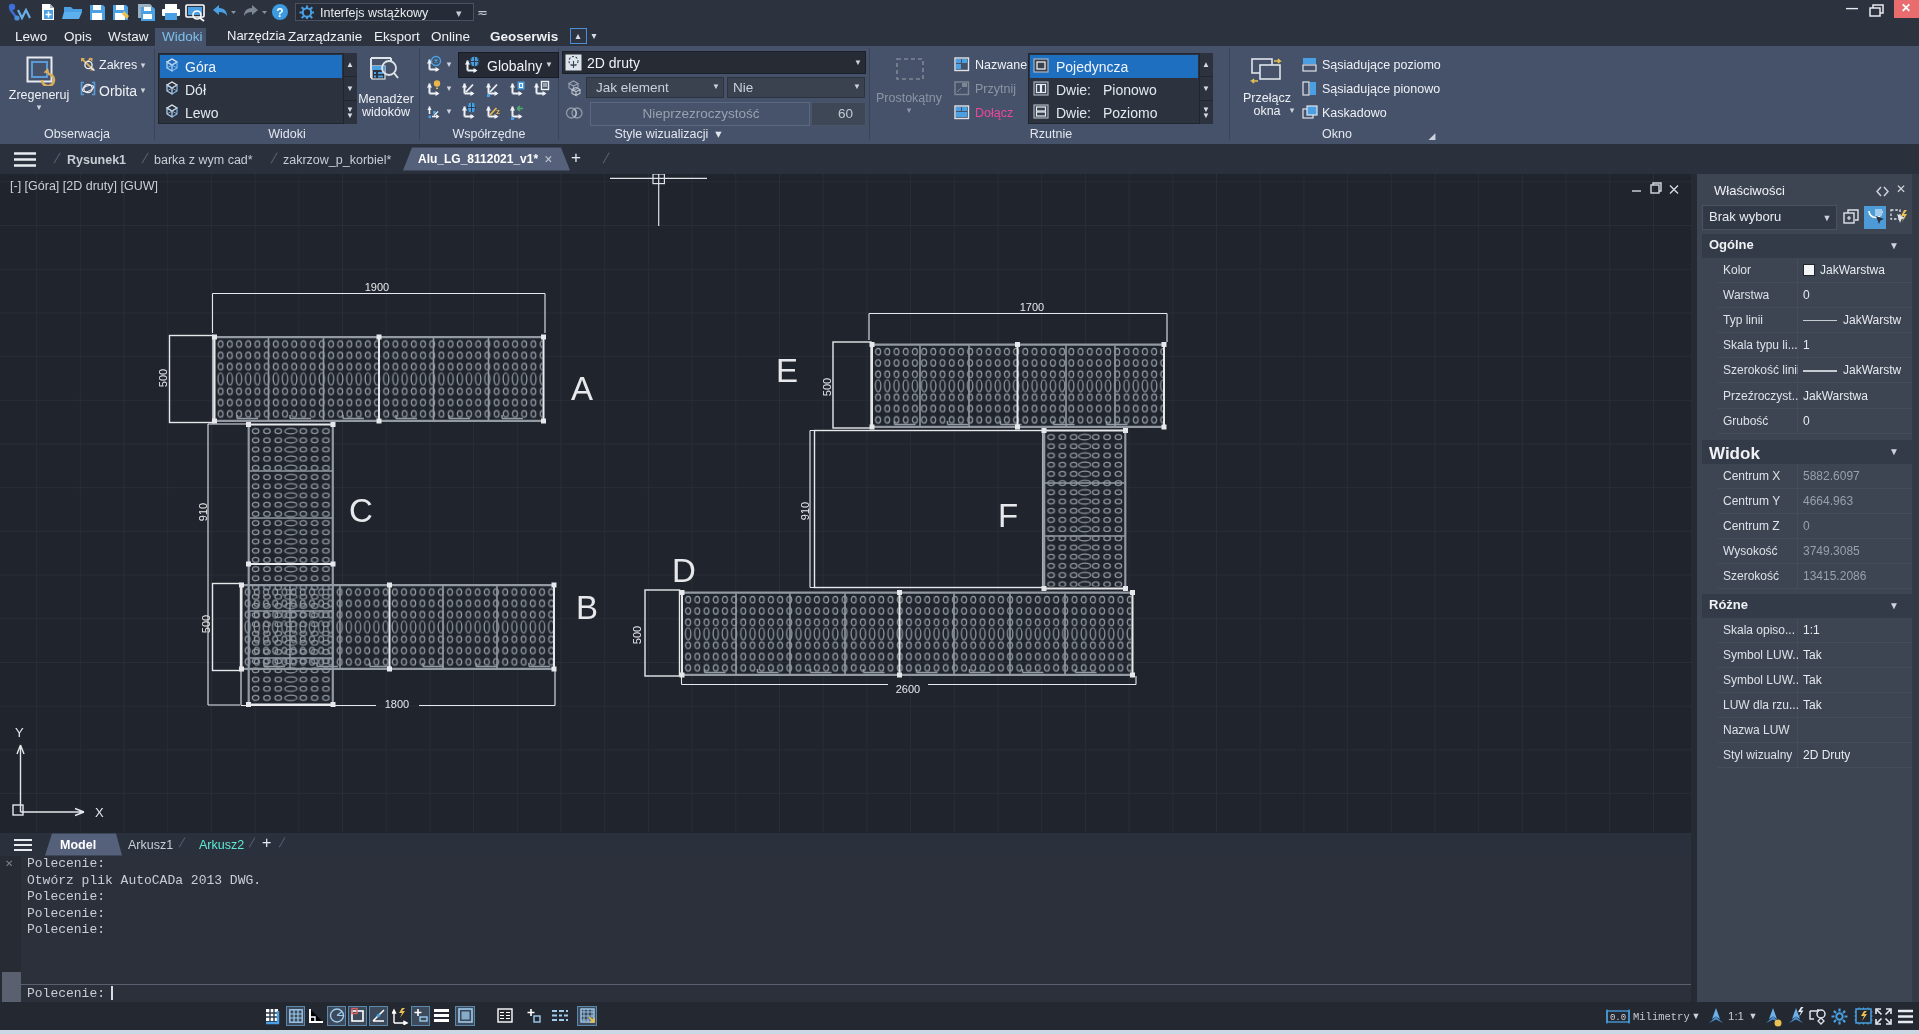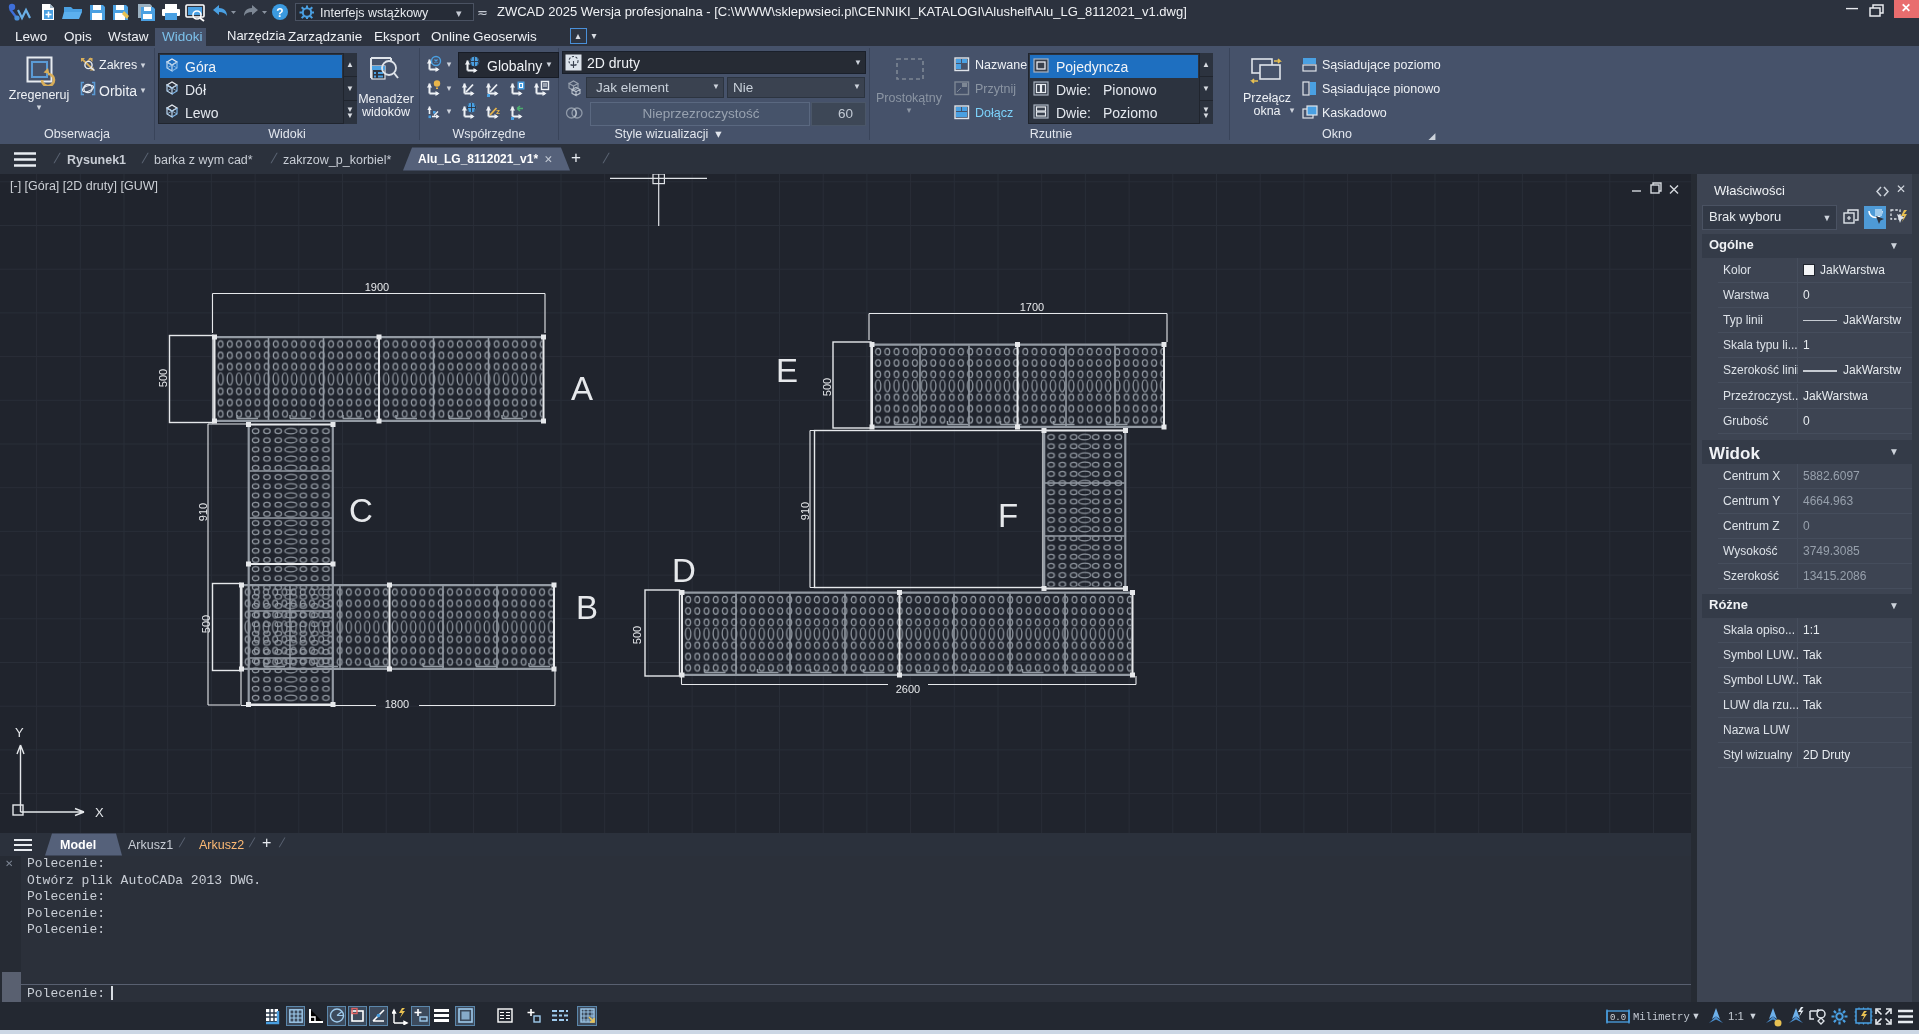--- a/index.html
+++ b/index.html
@@ -62,38 +62,37 @@
 <div style="left:295px;top:3px;width:179px;height:18px;background:#262c37;border:1px solid #4a5262;"></div>
 <svg style="left:299px;top:5px" width="16" height="15" viewBox="0 0 16 15">
 <circle cx="8" cy="7.5" r="4.2" fill="none" stroke="#4aa0e2" stroke-width="2"></circle>
 <g stroke="#4aa0e2" stroke-width="2">
 <path d="M8 0.5 v3 M8 11 v3 M0.5 7.5 h3 M12 7.5 h3 M2.7 2.2 l2.1 2.1 M11.2 11 l2.1 2.1 M13.3 2.2 l-2.1 2.1 M4.8 11 l-2.1 2.1"></path>
       </g>
 </svg>
 <div class="t" style="left:320px;top:6px;font-size:12.5px;color:#e8ebef;font-weight:normal;">Interfejs wstążkowy</div>
 <div class="t" style="left:456px;top:7px;font-size:11px;color:#c6cbd4;font-weight:normal;">▾</div>
 <div class="t" style="left:477px;top:6px;font-size:13px;color:#c6cbd4;font-weight:normal;">≂</div>
-<div class="t" style="left:497px;top:5px;font-size:13px;color:#f0f2f5;font-weight:normal;">ZWCAD 2025 Wersja profesjonalna - [C:\WWW\sklepwsieci.pl\CENNIKI_KATALOGI\Alushelf\Alu_LG_8112021_v1.dwg]</div>
 <div class="t" style="left:1846px;top:2px;font-size:12px;color:#e8eaee;font-weight:bold;">—</div>
 <svg style="left:1869px;top:4px" width="18" height="14" viewBox="0 0 18 14">
 <rect x="4" y="1" width="10" height="8" fill="none" stroke="#e8eaee" stroke-width="1.5"></rect>
 <rect x="1" y="4" width="10" height="8" fill="#2c323e" stroke="#e8eaee" stroke-width="1.5"></rect>
 </svg>
 <div style="left:1894px;top:0px;width:25px;height:18px;background:#e96d6e;"></div>
 <div class="t" style="left:1906px;top:9px;transform:translate(-50%,-50%);font-size:12px;color:#fff;font-weight:bold;white-space:nowrap;">✕</div>
 <div style="left:0px;top:24px;width:1919px;height:22px;background:#2c323e;"></div>
 <div style="left:155px;top:28px;width:51px;height:18px;background:#46526a;"></div>
 <div class="t" style="left:15px;top:29px;font-size:13.5px;color:#eef0f4;font-weight:normal;">Lewo</div>
 <div class="t" style="left:64px;top:29px;font-size:13.5px;color:#eef0f4;font-weight:normal;">Opis</div>
 <div class="t" style="left:108px;top:29px;font-size:13.5px;color:#eef0f4;font-weight:normal;">Wstaw</div>
 <div class="t" style="left:219px;top:29px;font-size:13px;color:#eef0f4;font-weight:normal;margin-left:8px;">Narzędzia</div>
 <div class="t" style="left:288px;top:29px;font-size:13.5px;color:#eef0f4;font-weight:normal;">Zarządzanie</div>
 <div class="t" style="left:374px;top:29px;font-size:13.5px;color:#eef0f4;font-weight:normal;">Eksport</div>
 <div class="t" style="left:431px;top:29px;font-size:13.5px;color:#eef0f4;font-weight:normal;">Online</div>
-<div class="t" style="left:473px;top:29px;font-size:13.5px;color:#eef0f4;font-weight:normal;">Geoserwis</div>
+<div class="t" style="left:490px;top:29px;font-size:13.5px;color:#eef0f4;font-weight:bold;">Geoserwis</div>
 <div class="t" style="left:162px;top:29px;font-size:13.5px;color:#7cc0ea;font-weight:normal;">Widoki</div>
 <div style="left:570px;top:28px;width:17px;height:16px;background:#2e3542;border:1px solid #4a90d9;"></div>
 <div class="t" style="left:578px;top:36px;transform:translate(-50%,-50%);font-size:10px;color:#d8dce2;font-weight:normal;white-space:nowrap;">▴</div>
 <div class="t" style="left:594px;top:36px;transform:translate(-50%,-50%);font-size:10px;color:#d8dce2;font-weight:normal;white-space:nowrap;">▾</div>
 <div style="left:0px;top:46px;width:1919px;height:98px;background:#46526a;"></div>
 <div style="left:154px;top:48px;width:1px;height:92px;background:#39445a;"></div>
 <div style="left:419px;top:48px;width:1px;height:92px;background:#39445a;"></div>
 <div style="left:558px;top:48px;width:1px;height:92px;background:#39445a;"></div>
 <div style="left:869px;top:48px;width:1px;height:92px;background:#39445a;"></div>
 <div style="left:1229px;top:48px;width:1px;height:92px;background:#39445a;"></div>
@@ -300,21 +299,21 @@
       <rect x="8" y="2" width="5" height="4" fill="#7d8794"></rect>
       <path d="M3 11 l4 -4" stroke="#7d8794" stroke-width="1"></path>
 </svg>
 <div class="t" style="left:975px;top:82px;font-size:12.5px;color:#8b95a3;font-weight:normal;">Przytnij</div>
 <svg style="left:954px;top:105px" width="16" height="15" viewBox="0 0 16 15">
 <rect x="1" y="1" width="13.5" height="12.5" fill="none" stroke="#dfe4ea" stroke-width="1.4"></rect>
       <rect x="2" y="2" width="5" height="4" fill="#4aa0e2"></rect>
       <rect x="8" y="2" width="5" height="4" fill="#4aa0e2"></rect>
       <rect x="2" y="7" width="11" height="5" fill="#4aa0e2"></rect>
 </svg>
-<div class="t" style="left:975px;top:106px;font-size:12.5px;color:#7dd3fc;font-weight:normal;">Dołącz</div>
+<div class="t" style="left:975px;top:106px;font-size:12.5px;color:#ec4899;font-weight:normal;">Dołącz</div>
 <div style="left:1028px;top:53px;width:185px;height:71px;background:#2c333f;border:1px solid #20252e;"></div>
 <div style="left:1030px;top:55px;width:168px;height:23px;background:#1e6fc0;"></div>
 <svg style="left:1033px;top:58px" width="16" height="16" viewBox="0 0 16 16">
 <rect x="1" y="1" width="14" height="13" fill="#39414e" stroke="#aab3c0" stroke-width="1.2"></rect>
       <rect x="4" y="4" width="8" height="7" fill="none" stroke="#e8ecf1" stroke-width="1.3"></rect>
 </svg>
 <svg style="left:1033px;top:81px" width="16" height="16" viewBox="0 0 16 16">
 <rect x="1" y="1" width="14" height="13" fill="#39414e" stroke="#aab3c0" stroke-width="1.2"></rect>
       <rect x="3.5" y="3.5" width="4" height="8" fill="none" stroke="#e8ecf1" stroke-width="1.2"></rect>
       <rect x="8.5" y="3.5" width="4" height="8" fill="none" stroke="#e8ecf1" stroke-width="1.2"></rect>
@@ -595,21 +594,21 @@
 <div style="left:1691px;top:174px;width:6px;height:828px;background:#262b33;"></div>
 <div style="left:0px;top:833px;width:1691px;height:23px;background:#2b313c;"></div>
 <svg style="left:13px;top:838px" width="20" height="14" viewBox="0 0 20 14">
 <path d="M1 2 h18 M1 7 h18 M1 12 h18" stroke="#e8ecf1" stroke-width="2.2"></path>
 </svg>
 <svg style="left:42px;top:833px" width="82" height="23" viewBox="0 0 82 23">
 <path d="M10 0.5 H74 L80 22.5 H3 Z" fill="#55617a"></path>
 </svg>
 <div class="t" style="left:60px;top:838px;font-size:12.5px;color:#ffffff;font-weight:bold;">Model</div>
 <div class="t" style="left:128px;top:838px;font-size:12.5px;color:#c8cdd5;font-weight:normal;">Arkusz1</div>
-<div class="t" style="left:199px;top:838px;font-size:12.5px;color:#fdba74;font-weight:normal;text-align:right;">Arkusz2</div>
+<div class="t" style="left:199px;top:838px;font-size:12.5px;color:#5eead4;font-weight:normal;text-align:right;">Arkusz2</div>
 <div class="t" style="left:180px;top:836px;font-size:13px;color:#5a6372;transform:skewX(-18deg)">/</div>
 <div class="t" style="left:250px;top:836px;font-size:13px;color:#5a6372;transform:skewX(-18deg)">/</div>
 <div class="t" style="left:280px;top:836px;font-size:13px;color:#5a6372;transform:skewX(-18deg)">/</div>
 <div class="t" style="left:262px;top:834px;font-size:16px;color:#e8ecf1;font-weight:normal;">+</div>
 <div style="left:0px;top:856px;width:1691px;height:146px;background:#2b303a;"></div>
 <div style="left:0px;top:856px;width:21px;height:146px;background:#262b34;"></div>
 <div class="t" style="left:5px;top:858px;font-size:10px;color:#7d8694;font-weight:normal;">✕</div>
 <div style="left:2px;top:972px;width:19px;height:30px;background:#596070;"></div>
 <div class="t" style="left:27px;top:857.0px;font-size:13px;color:#c9ced6;font-weight:normal;font-family:'Liberation Mono',monospace;">Polecenie:</div>
 <div class="t" style="left:27px;top:873.5px;font-size:13px;color:#c9ced6;font-weight:normal;font-family:'Liberation Mono',monospace;">Otwórz plik AutoCADa 2013 DWG.</div>

